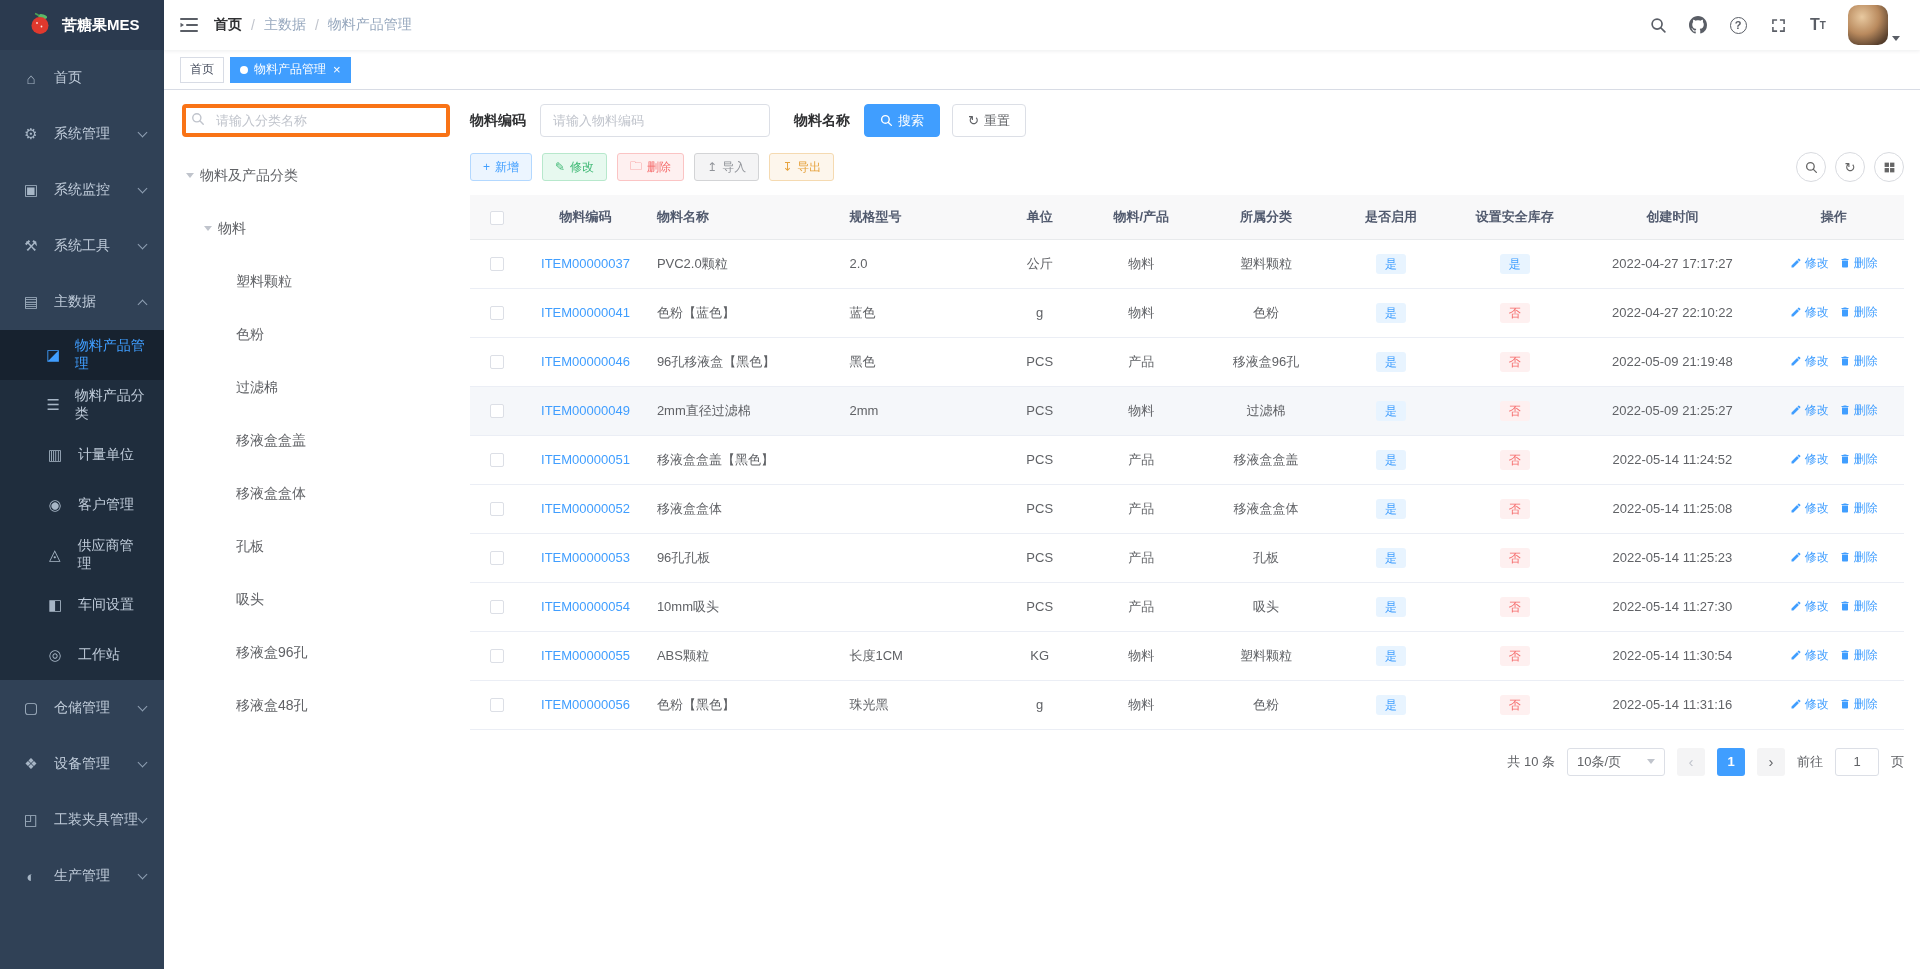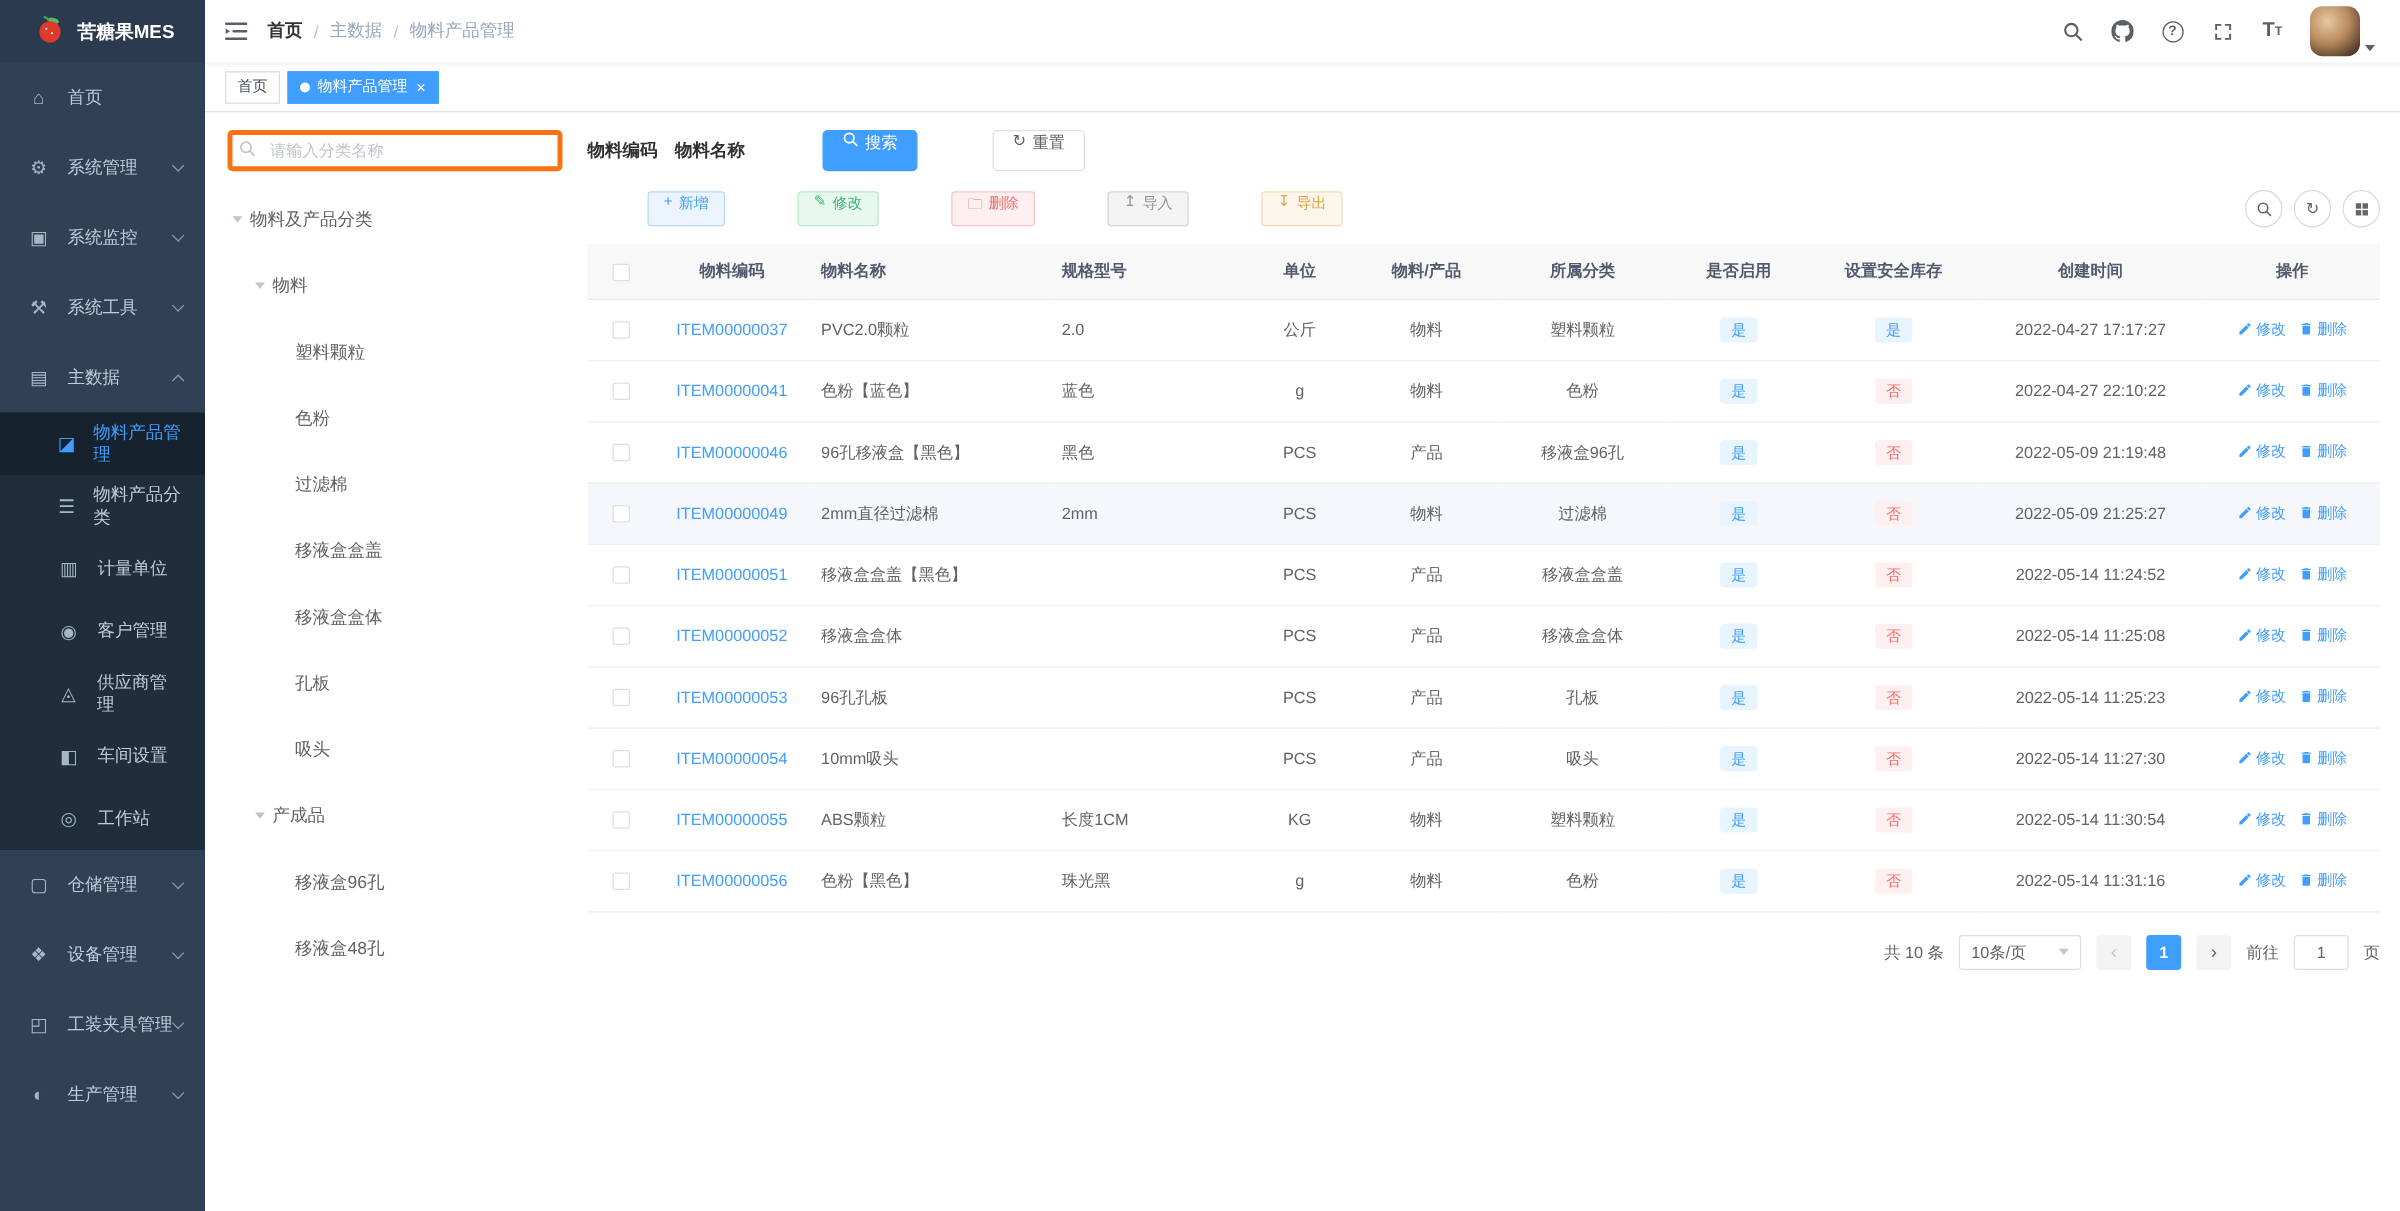--- a/index.html
+++ b/index.html
@@ -67,22 +67,22 @@
   .tree-caret { width:0; height:0; border-top:5px solid #c0c4cc; border-left:4px solid transparent;
     border-right:4px solid transparent; margin-right:6px; }
   .tree-caret-ph { width:14px; display:inline-block; }
 
   .table-panel { flex:1; min-width:0; display:flex; flex-direction:column; }
   .filter-row { display:flex; align-items:center; gap:12px; margin-bottom:15px; }
   .filter-label { font-size:14px; font-weight:bold; color:#303133; margin-right:2px; }
   .filter-input { width:230px; height:33px; border:1px solid #dcdfe6; border-radius:4px;
     padding:0 12px; font-size:13px; color:#606266; outline:none; margin-right:12px; }
   .filter-input::placeholder { color:#c0c4cc; }
-  .btn { display:inline-flex; align-items:flex-start; justify-content:center; gap:5px; border-radius:4px;
-    font-size:13px; cursor:pointer; border:1px solid transparent; font-family:inherit;margin-left:48px; }
+  .btn { display:inline-flex; align-items:center; justify-content:center; gap:5px; border-radius:4px;
+    font-size:13px; cursor:pointer; border:1px solid transparent; font-family:inherit; }
   .btn-search { background:#409eff; border-color:#409eff; color:#fff; height:33px; padding:0 15px; }
   .btn-reset { background:#fff; border-color:#dcdfe6; color:#606266; height:33px; padding:0 15px; }
 
   .toolbar-row { display:flex; align-items:center; gap:10px; margin-bottom:13px; }
   .btn-mini { height:28px; padding:0 12px; font-size:12px; border-radius:3px; }
   .btn-add { background:#ecf5ff; border-color:#b3d8ff; color:#409eff; }
   .btn-edit { background:#e7f9ef; border-color:#b7e8cc; color:#3db873; }
   .btn-del { background:#fef0f0; border-color:#fbc4c4; color:#f56c6c; }
   .btn-import { background:#f4f4f5; border-color:#d3d4d6; color:#909399; }
   .btn-export { background:#fdf6ec; border-color:#f5dab1; color:#e6a23c; }
@@ -314,39 +314,36 @@
               <span>移液盒盒体</span>
             </div>
             <div class="tree-node" style="padding-left: 40px;">
               <span class="tree-caret-ph"></span>
               <span>孔板</span>
             </div>
             <div class="tree-node" style="padding-left: 40px;">
               <span class="tree-caret-ph"></span>
               <span>吸头</span>
             </div>
-            <div class="tree-node" style="padding-left: 22px;">
-              <span class="tree-caret"></span>
-              <span>产成品</span>
-            </div>
             <div class="tree-node" style="padding-left: 40px;">
               <span class="tree-caret-ph"></span>
               <span>移液盒96孔</span>
             </div>
             <div class="tree-node" style="padding-left: 40px;">
               <span class="tree-caret-ph"></span>
               <span>移液盒48孔</span>
             </div>
           </div>
       </div>
 
       <div class="table-panel">
 
         <div class="filter-row">
           <span class="filter-label">物料编码</span>
+          <input class="filter-input" placeholder="请输入物料编码" style="">
           <span class="filter-label">物料名称</span>
           <button class="btn btn-search">
             <svg width="13" height="13" viewBox="0 0 24 24">
                 <circle cx="10" cy="10" r="7" fill="none" stroke="#fff" stroke-width="2.6"></circle>
                 <line x1="15.5" y1="15.5" x2="21" y2="21" stroke="#fff" stroke-width="2.6" stroke-linecap="round"></line>
               </svg>
             <span>搜索</span>
           </button>
           <button class="btn btn-reset">
             <span>↻</span>

